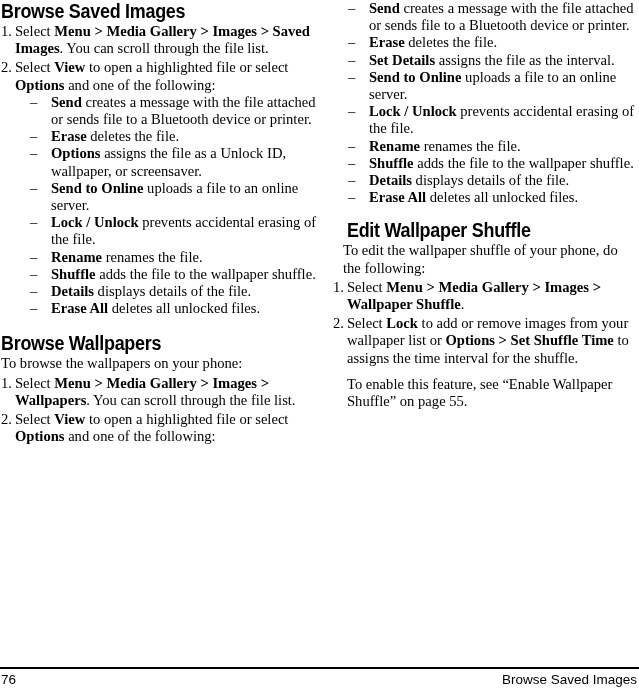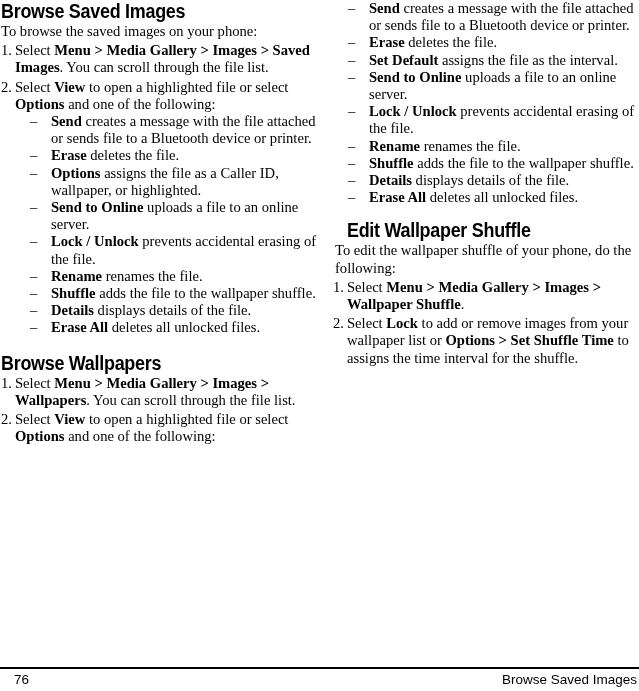--- a/index.html
+++ b/index.html
@@ -42,21 +42,21 @@
     white-space: nowrap;
   }
   .col-right h2.section-head { margin-left: 14px; }
 
   p.lead {
     font-size: 14.6px;
     line-height: 17.2px;
     margin: 0 0 2px 0;
     padding: 0;
   }
-  .col-right p.lead { margin-left: 2px; }
+  .col-right p.lead { margin-left: 10px; }
 
   ol.steps {
     list-style: none;
     margin: 0;
     padding: 0;
   }
   ol.steps > li.step {
     position: relative;
     padding-left: 14px;
     margin: 0 0 2px 0;
@@ -117,77 +117,78 @@
   }
   footer.page-footer .folio,
   footer.page-footer .running-head {
     position: absolute;
     top: 5px;
     font-family: "Liberation Sans", "DejaVu Sans", sans-serif;
     font-size: 13.5px;
     line-height: 16px;
     color: #000000;
   }
-  footer.page-footer .folio { left: 14px; }
+  footer.page-footer .folio { left: 1px; }
   footer.page-footer .running-head { right: 2px; }
 </style>
 </head>
 <body>
 
 <div class="page">
 
   <div class="col col-left">
     <div>
         <h2 class="section-head">Browse Saved Images</h2>
-        <p class="lead">To browse the saved images on your phone:</p>
         <ol class="steps">
           <li class="step"><span class="num">1.</span><span>Select </span><b>Menu &gt; Media Gallery &gt; Images &gt; Saved Images</b><span>. You can scroll through the file list.</span></li>
           <li class="step"><span class="num">2.</span><span>Select </span><b>View</b><span> to open a highlighted file or select </span><b>Options</b><span> and one of the following:</span><ul class="subs">
               <li class="sub"><span class="dash">–</span><b>Send</b><span> creates a message with the file attached or sends file to a Bluetooth device or printer.</span></li>
               <li class="sub"><span class="dash">–</span><b>Erase</b><span> deletes the file.</span></li>
-              <li class="sub"><span class="dash">–</span><b>Options</b><span> assigns the file as a Caller ID, wallpaper, or highlighted.</span></li>
+              <li class="sub"><span class="dash">–</span><b>Options</b><span> assigns the file as a Unlock ID, wallpaper, or screensaver.</span></li>
               <li class="sub"><span class="dash">–</span><b>Send to Online</b><span> uploads a file to an online server.</span></li>
               <li class="sub"><span class="dash">–</span><b>Lock / Unlock</b><span> prevents accidental erasing of the file.</span></li>
               <li class="sub"><span class="dash">–</span><b>Rename</b><span> renames the file.</span></li>
               <li class="sub"><span class="dash">–</span><b>Shuffle</b><span> adds the file to the wallpaper shuffle.</span></li>
               <li class="sub"><span class="dash">–</span><b>Details</b><span> displays details of the file.</span></li>
               <li class="sub"><span class="dash">–</span><b>Erase All</b><span> deletes all unlocked files.</span></li>
             </ul></li>
         </ol>
         <div class="spacer-md"></div>
         <h2 class="section-head">Browse Wallpapers</h2>
+        <p class="lead">To browse the wallpapers on your phone:</p>
         <ol class="steps">
           <li class="step"><span class="num">1.</span><span>Select </span><b>Menu &gt; Media Gallery &gt; Images &gt; Wallpapers</b><span>. You can scroll through the file list.</span></li>
           <li class="step"><span class="num">2.</span><span>Select </span><b>View</b><span> to open a highlighted file or select </span><b>Options</b><span> and one of the following:</span></li>
         </ol>
       </div>
   </div>
 
   <div class="col col-right">
     <div>
         <ul class="subs">
           <li class="sub"><span class="dash">–</span><b>Send</b><span> creates a message with the file attached or sends file to a Bluetooth device or printer.</span></li>
           <li class="sub"><span class="dash">–</span><b>Erase</b><span> deletes the file.</span></li>
-          <li class="sub"><span class="dash">–</span><b>Set Default</b><span> assigns the file as the interval.</span></li>
+          <li class="sub"><span class="dash">–</span><b>Set Details</b><span> assigns the file as the interval.</span></li>
           <li class="sub"><span class="dash">–</span><b>Send to Online</b><span> uploads a file to an online server.</span></li>
           <li class="sub"><span class="dash">–</span><b>Lock / Unlock</b><span> prevents accidental erasing of the file.</span></li>
           <li class="sub"><span class="dash">–</span><b>Rename</b><span> renames the file.</span></li>
           <li class="sub"><span class="dash">–</span><b>Shuffle</b><span> adds the file to the wallpaper shuffle.</span></li>
           <li class="sub"><span class="dash">–</span><b>Details</b><span> displays details of the file.</span></li>
           <li class="sub"><span class="dash">–</span><b>Erase All</b><span> deletes all unlocked files.</span></li>
         </ul>
       </div>
     <div>
         <div class="spacer-md"></div>
         <h2 class="section-head">Edit Wallpaper Shuffle</h2>
         <p class="lead">To edit the wallpaper shuffle of your phone, do the following:</p>
         <ol class="steps">
           <li class="step"><span class="num">1.</span><span>Select </span><b>Menu &gt; Media Gallery &gt; Images &gt; Wallpaper Shuffle</b><span>.</span></li>
           <li class="step"><span class="num">2.</span><span>Select </span><b>Lock</b><span> to add or remove images from your wallpaper list or </span><b>Options &gt; Set Shuffle Time</b><span> to assigns the time interval for the shuffle.</span></li>
         </ol>
+        <p class="note">To enable this feature, see “Enable Wallpaper Shuffle” on page 55.</p>
       </div>
   </div>
 
   <footer class="page-footer">
     <div class="rule"></div>
     <div class="folio">76</div>
     <div class="running-head">Browse Saved Images</div>
   </footer>
 
 </div>

